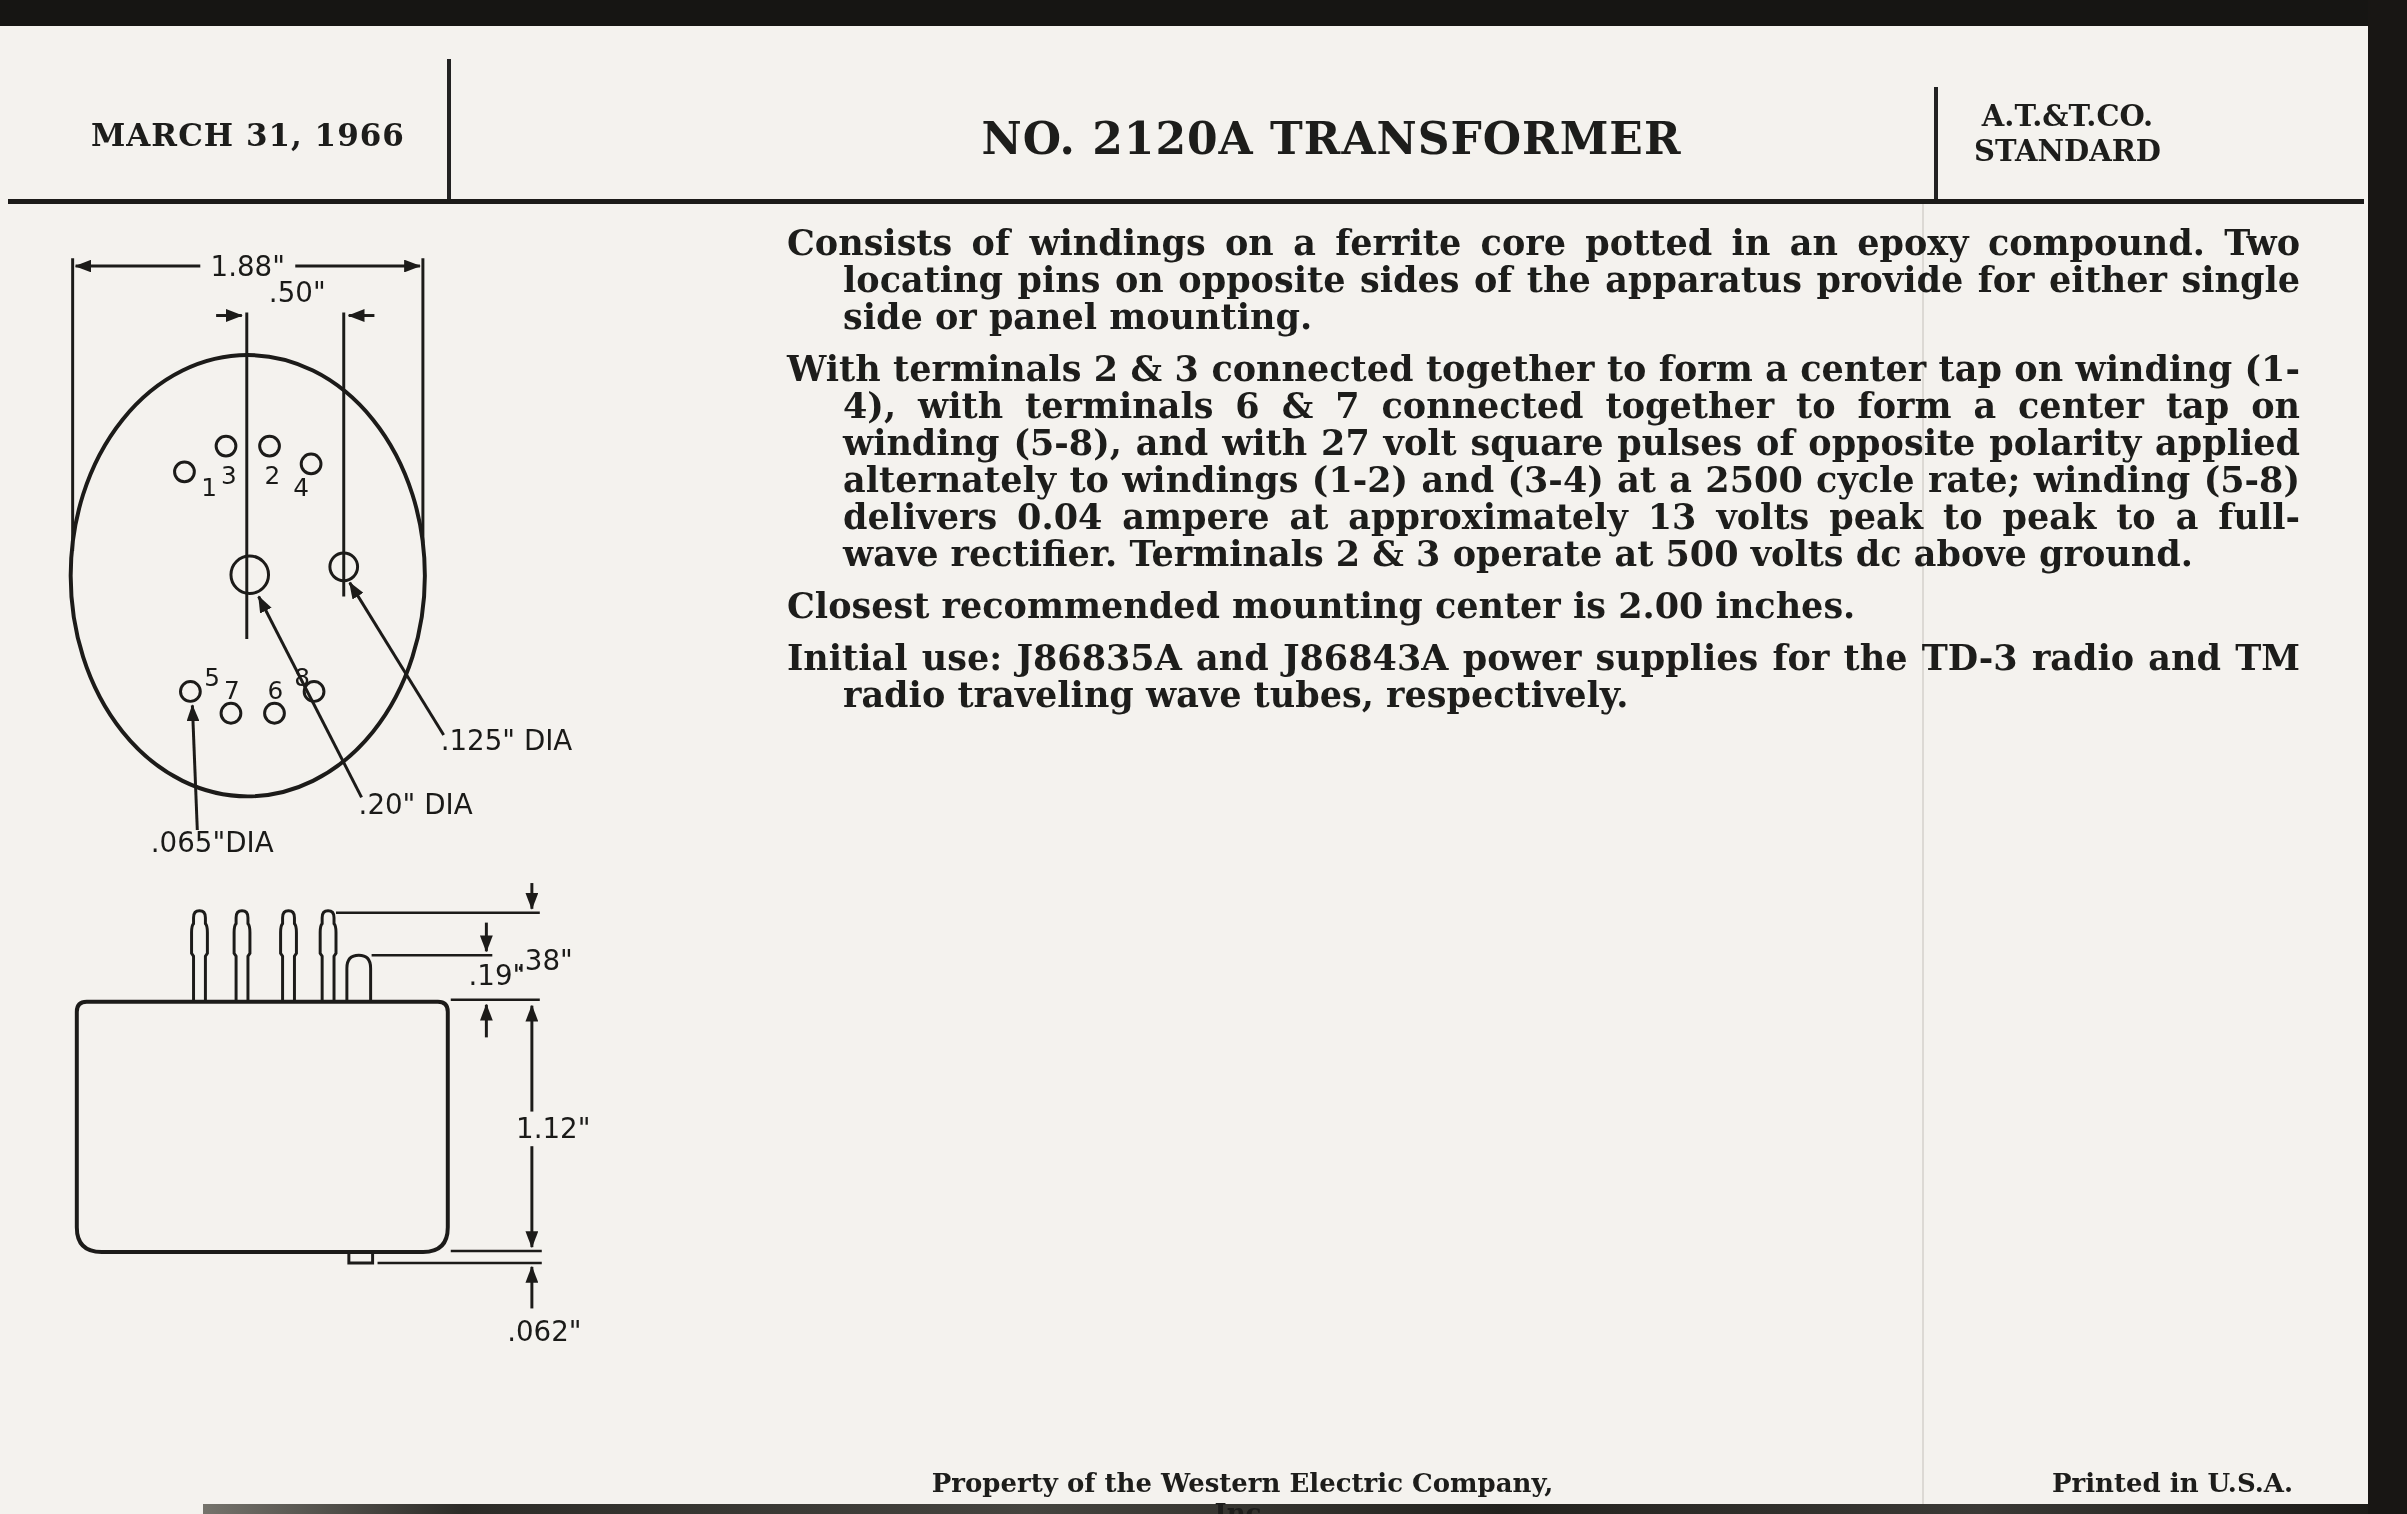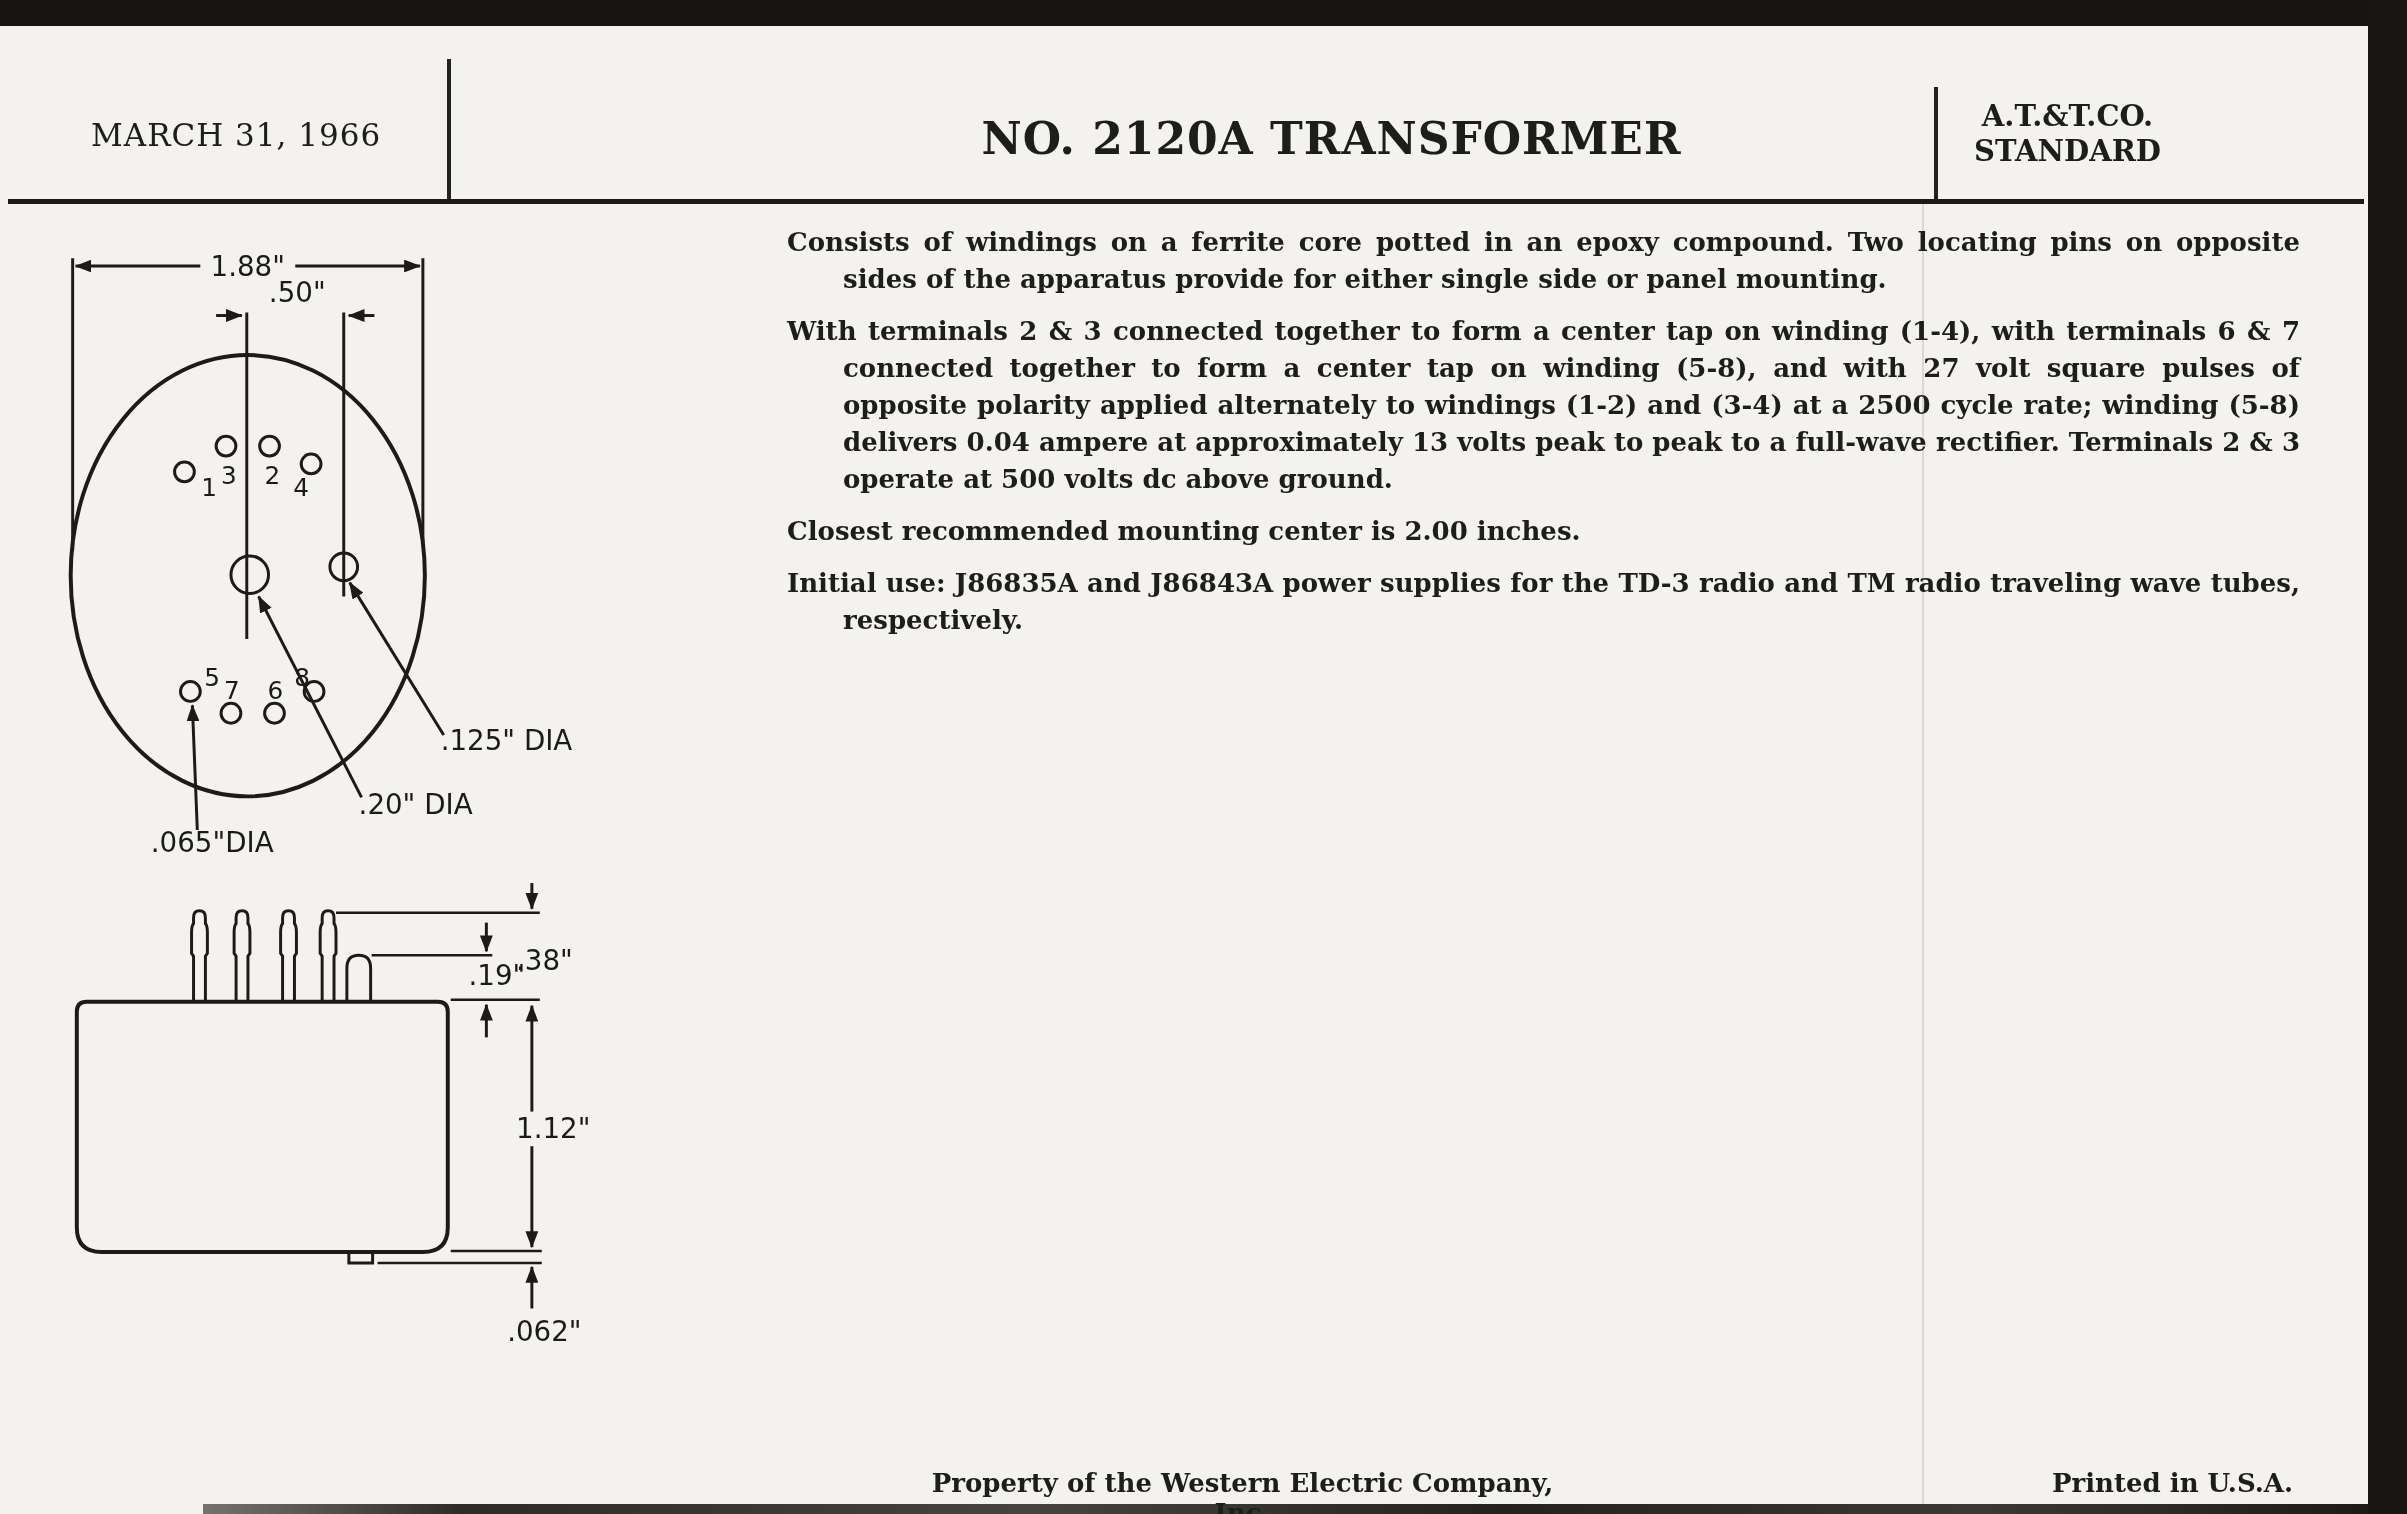--- a/index.html
+++ b/index.html
@@ -6,30 +6,30 @@
   body{width:2408px;height:1515px;overflow:hidden;background:#f4f2ee;position:relative;
        font-family:"DejaVu Serif", serif;color:#1d1d1b;}
   .abs{position:absolute;}
   
   .top-bar{left:0;top:0;width:2408px;height:26px;background:#161513;}
   .right-bar{left:2368px;top:0;width:40px;height:1515px;background:#181614;}
   .bottom-strip{left:203px;top:1504px;width:2165px;height:11px;
     background:linear-gradient(90deg,#75736c 0%,#2c2b27 12%,#45443f 38%,#23221e 60%,#3a3935 82%,#1c1b18 100%);}
   .crease{left:1922px;top:202px;width:2px;height:1302px;background:rgba(110,104,92,0.18);}
   
-  .date{left:91px;top:117px;width:327px;font-size:31px;font-weight:normal;letter-spacing:1px;}
+  .date{left:91px;top:117px;width:327px;font-size:31px;font-weight:bold;letter-spacing:1px;}
   .vdiv{width:4px;background:#222;}
   .vdiv-left{left:447px;top:59px;height:141px;}
   .vdiv-right{left:1934px;top:87px;height:113px;}
   .title{left:787px;top:113px;width:1089px;text-align:center;font-size:44px;font-weight:bold;letter-spacing:1px;}
   .org{left:1914px;top:99px;width:307px;text-align:center;font-size:29px;font-weight:bold;line-height:35px;}
   .hrule{left:8px;top:199px;width:2356px;height:5px;background:#1c1b19;}
   
   .col{left:787px;top:224px;width:1530px;}
-  .para{font-size:26px;font-weight:bold;line-height:37px;text-align:justify;
+  .para{font-size:35px;font-weight:bold;line-height:37px;text-align:justify;
         padding-left:56px;text-indent:-56px;margin:0 17px 15px 0;}
   
   .footer-left{left:906px;top:1468px;width:673px;text-align:center;font-size:26px;font-weight:bold;}
   .footer-right{left:2044px;top:1468px;width:257px;text-align:center;font-size:26px;font-weight:bold;}
   
   svg text{font-family:"DejaVu Sans", sans-serif;fill:#1a1a18;}
   .dimtxt{font-size:28px;}
   .termtxt{font-size:25px;}
   svg .ln{stroke:#1c1b19;fill:none;}
 </style>

